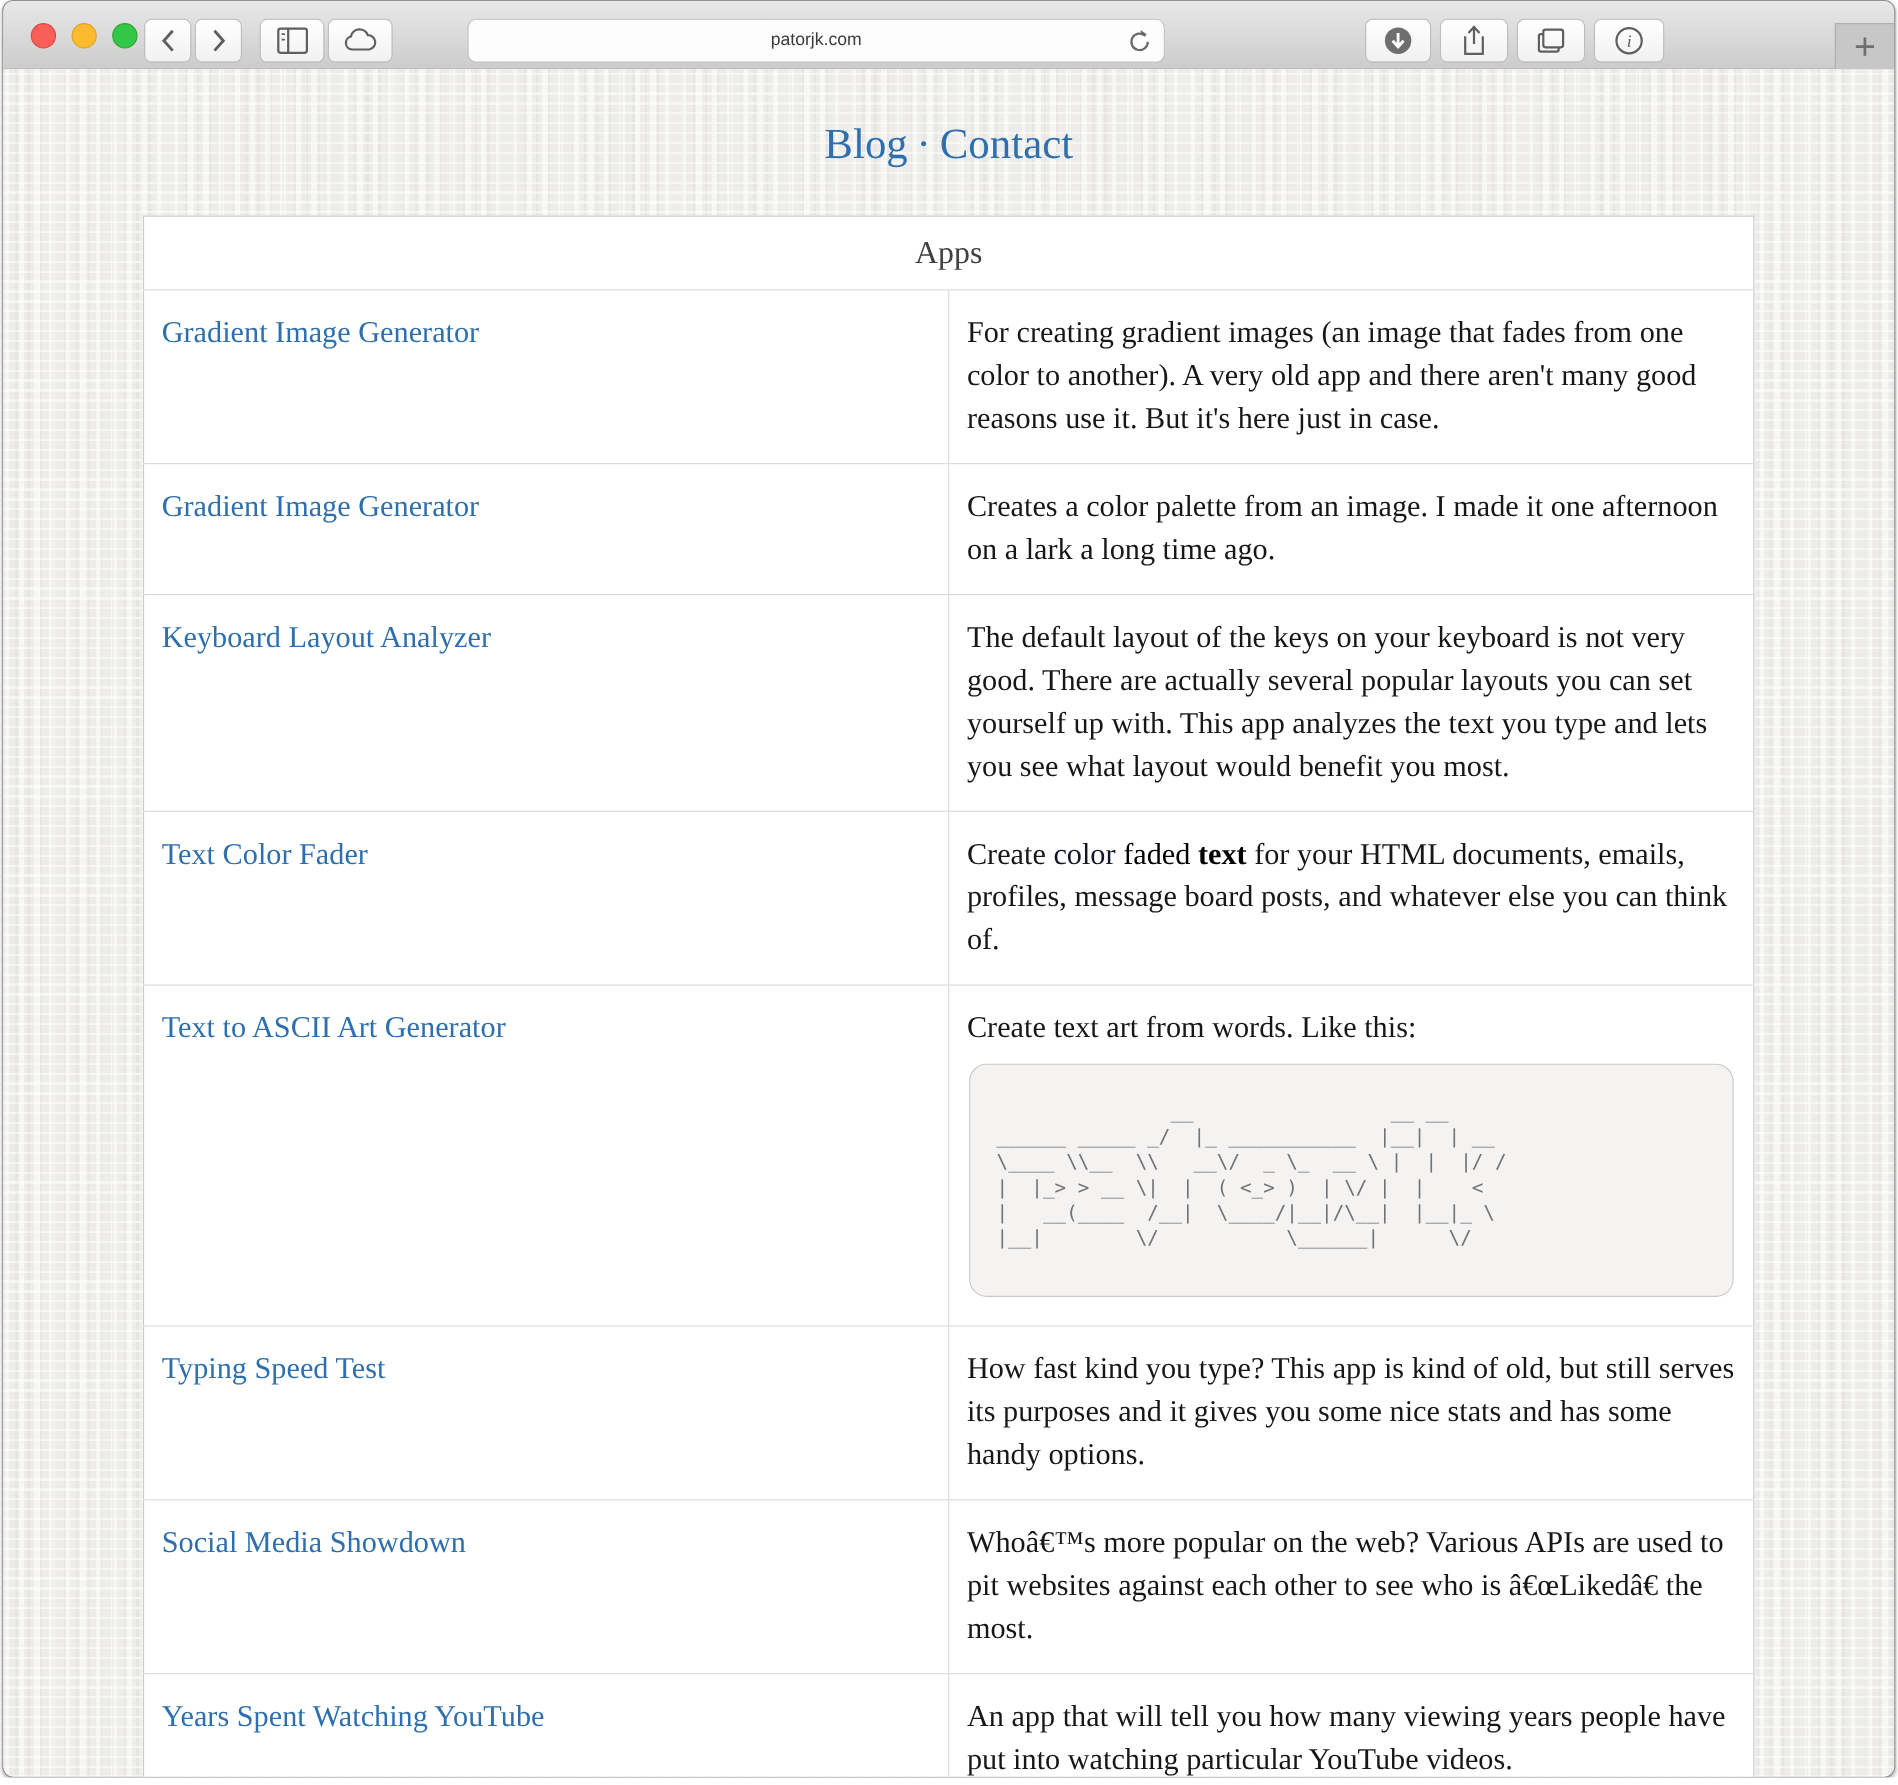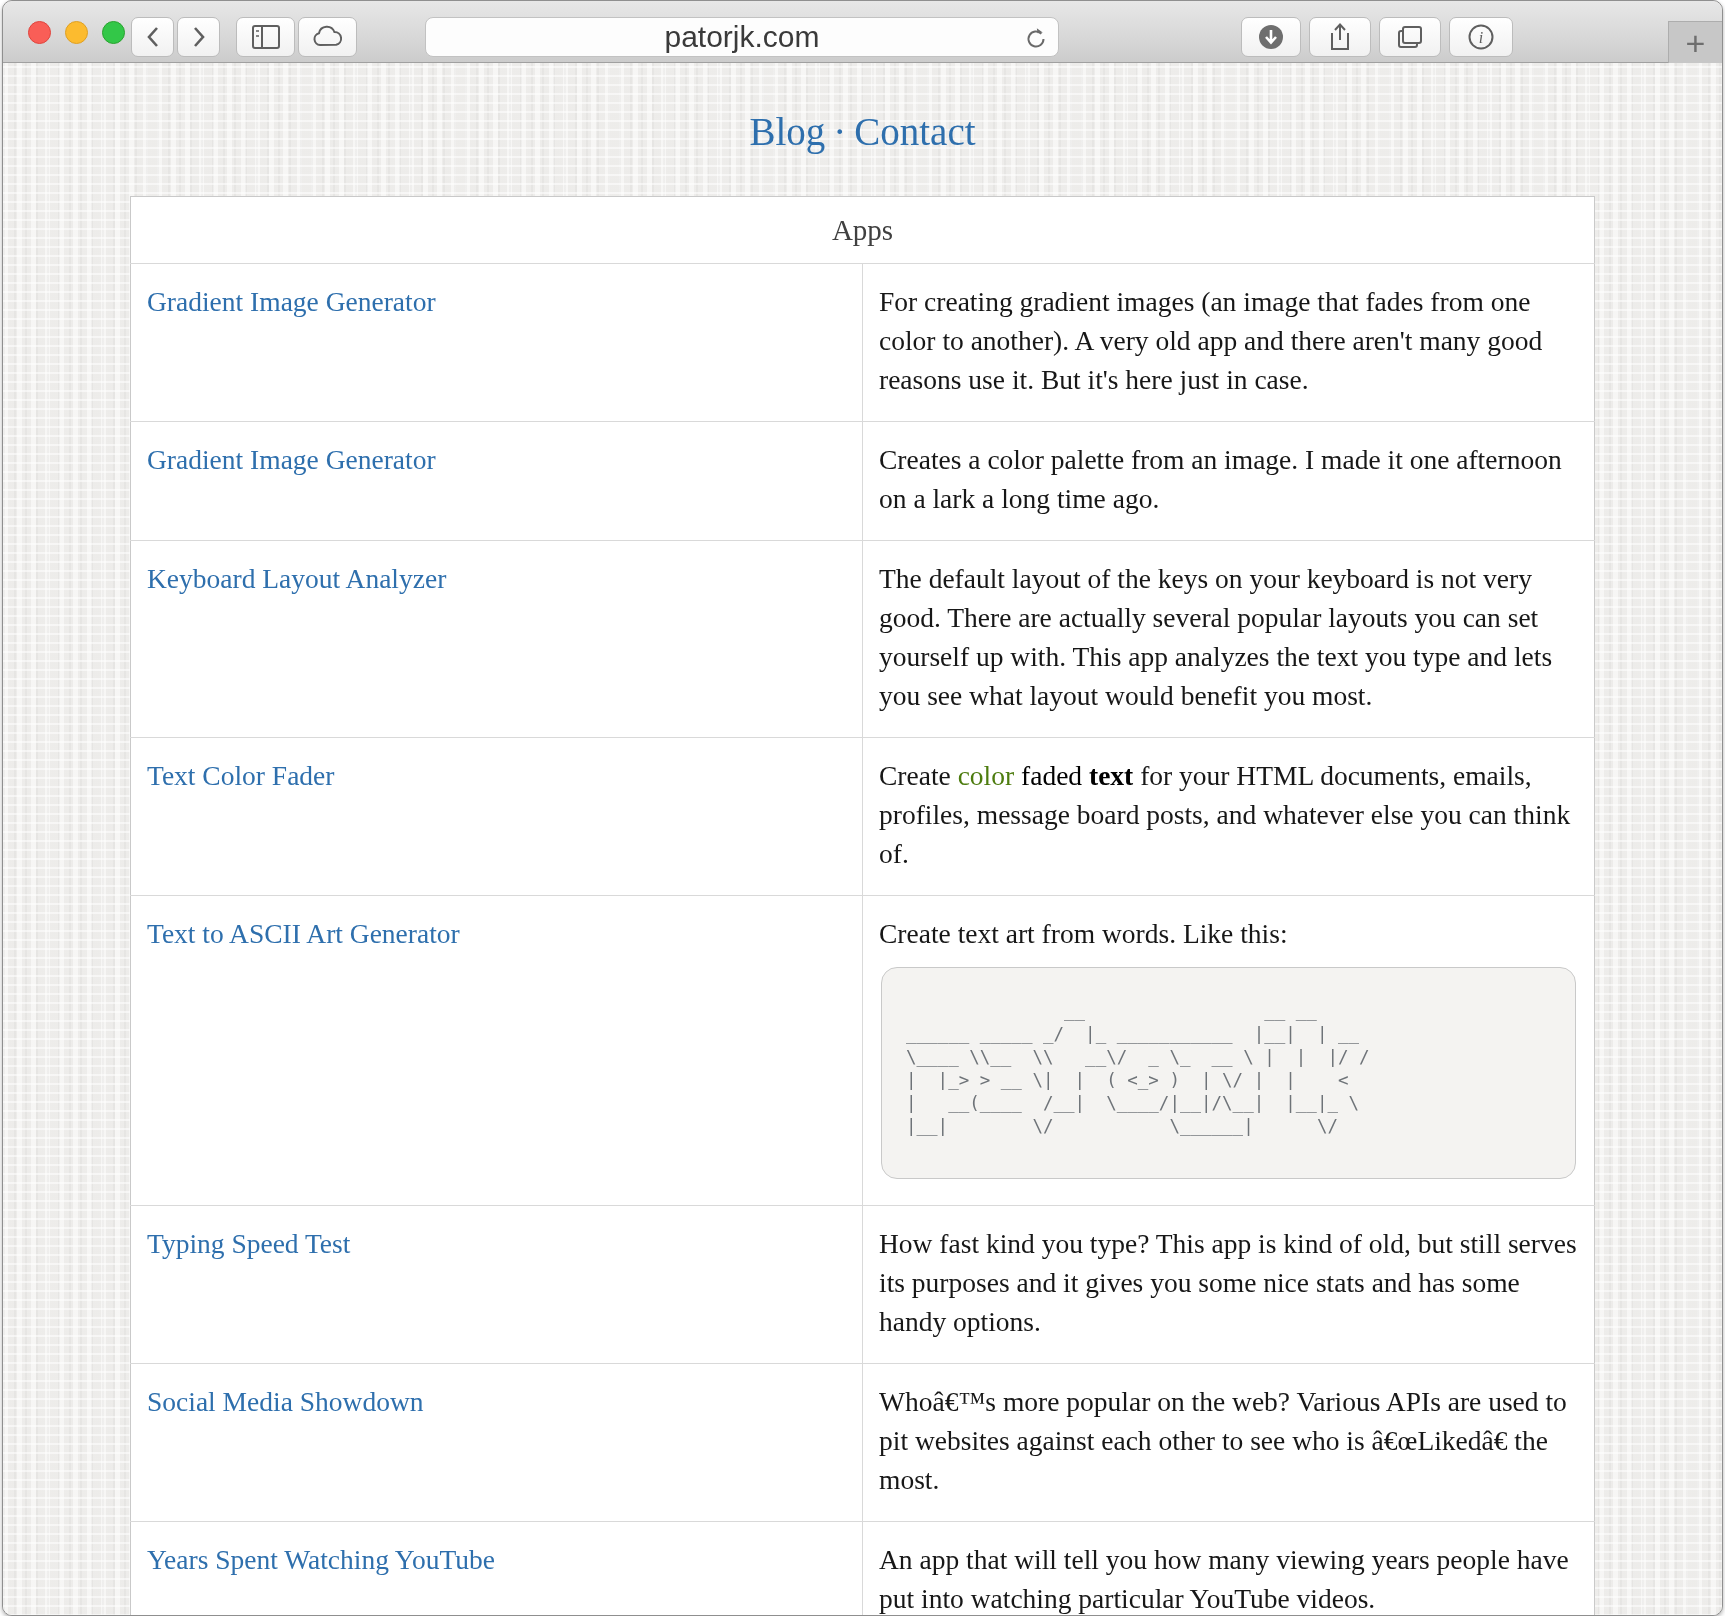--- a/index.html
+++ b/index.html
@@ -29,21 +29,21 @@
   }
   .tbtn svg { display:block; }
   .btn-back   { left:128px; width:43px; }
   .btn-fwd    { left:174px; width:43px; }
   .btn-side   { left:233px; width:59px; }
   .btn-cloud  { left:295px; width:59px; }
   .addressbar {
     position:absolute; left:422px; top:16px; width:634px; height:40px;
     background:#fdfdfd; border:1px solid #c2c2c2; border-radius:8px;
     display:flex; align-items:center; justify-content:center;
-    font-size:30px; color:#3a3a3a;
+    font-size:16px; color:#3a3a3a;
   }
   .addressbar .refresh { position:absolute; right:9px; top:7px; }
   .btn-dl    { left:1238px; width:60px; }
   .btn-share { left:1306px; width:62px; }
   .btn-tabs  { left:1376px; width:62px; }
   .btn-info  { left:1446px; width:64px; }
   .newtab-stub {
     position:absolute; right:0; top:20px; width:54px; height:42px;
     background:#c7c7c7; border:1px solid #adadad; border-right:none; border-bottom:none;
     display:flex; align-items:center; justify-content:center;
@@ -200,21 +200,21 @@
         <td class="desc-cell">Creates a color palette from an image. I made it one afternoon on a lark a long time ago.</td>
       </tr>
 
       <tr>
         <td class="app-cell"><a href="#">Keyboard Layout Analyzer</a></td>
         <td class="desc-cell">The default layout of the keys on your keyboard is not very good. There are actually several popular layouts you can set yourself up with. This app analyzes the text you type and lets you see what layout would benefit you most.</td>
       </tr>
 
       <tr>
         <td class="app-cell"><a href="#">Text Color Fader</a></td>
-        <td class="desc-cell"><span>Create </span><span style="color: #4d7c0f;">color</span><span> </span><span style="color: #000000;">faded</span><span> </span><span style="color: #000000; font-weight: bold;">text</span><span> for your HTML documents, emails, profiles, message board posts, and whatever else you can think of.</span></td>
+        <td class="desc-cell"><span>Create </span><span style="color: #0f172a;">color</span><span> </span><span style="color: #000000;">faded</span><span> </span><span style="color: #000000; font-weight: bold;">text</span><span> for your HTML documents, emails, profiles, message board posts, and whatever else you can think of.</span></td>
       </tr>
 
       <tr>
         <td class="app-cell"><a href="#">Text to ASCII Art Generator</a></td>
         <td class="desc-cell">
           <div>Create text art from words. Like this:</div>
           <div class="ascii-box">               __                 __ __    
 ______ _____ _/  |_ ___________  |__|  | __
 \____ \\__  \\   __\/  _ \_  __ \ |  |  |/ /
 |  |_&gt; &gt; __ \|  |  ( &lt;_&gt; )  | \/ |  |    &lt; 

